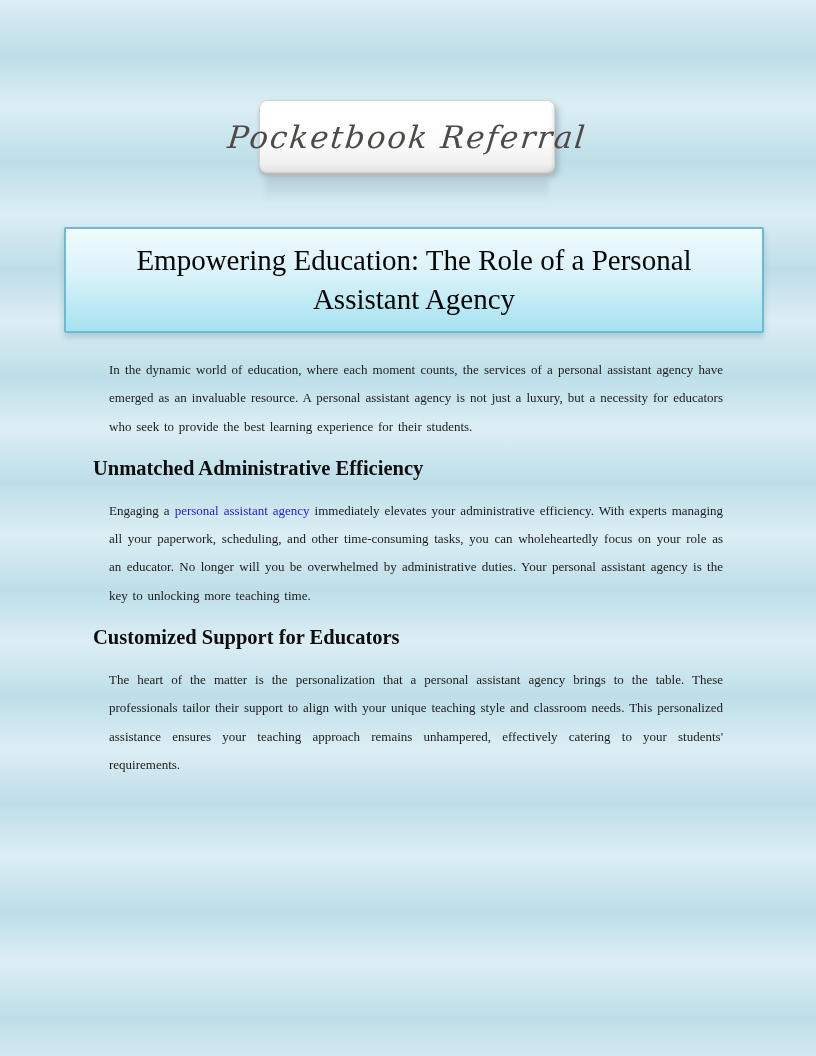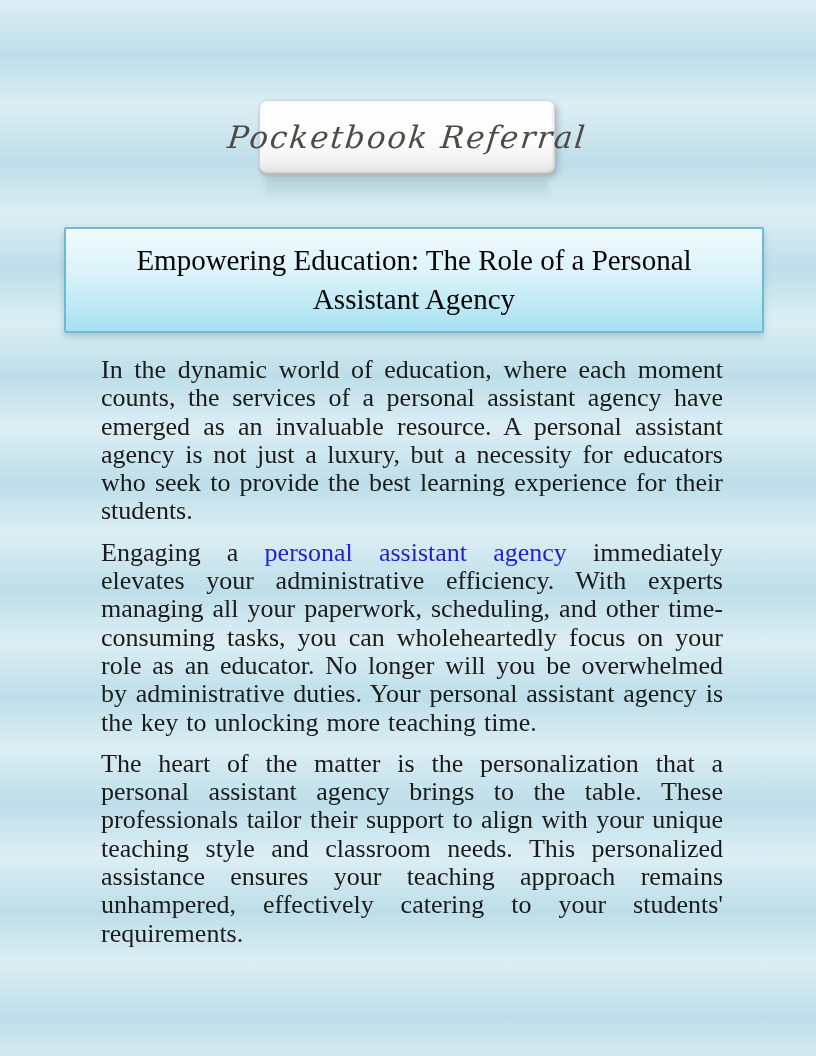--- a/index.html
+++ b/index.html
@@ -92,22 +92,22 @@
   }
 
   
   .content {
     position: absolute;
     left: 93px;
     top: 356px;
     width: 630px;
   }
   .body-paragraph {
-    margin: 0 0 13px 8px;
-    font-size: 26px;
+    margin: 0 0 13px 16px;
+    font-size: 13px;
     line-height: 28.3px;
     text-align: justify;
     color: #1b1b1b;
     word-spacing: 1.5px;
   }
   .section-heading {
     margin: 0 0 15px 0;
     font-size: 20.5px;
     line-height: 28px;
     font-weight: bold;
@@ -129,19 +129,21 @@
 </div>
 
 <div class="title-box">
   <h1 class="title-text">Empowering Education: The Role of a Personal Assistant Agency</h1>
 </div>
 
 <div class="content">
 
   <p class="body-paragraph">In the dynamic world of education, where each moment counts, the services of a personal assistant agency have emerged as an invaluable resource. A personal assistant agency is not just a luxury, but a necessity for educators who seek to provide the best learning experience for their students.</p>
 
+  <h3 class="section-heading">Unmatched Administrative Efficiency</h3>
 
   <p class="body-paragraph"><span>Engaging a </span><a class="inline-link">personal assistant agency</a><span> immediately elevates your administrative efficiency. With experts managing all your paperwork, scheduling, and other time-consuming tasks, you can wholeheartedly focus on your role as an educator. No longer will you be overwhelmed by administrative duties. Your personal assistant agency is the key to unlocking more teaching time.</span></p>
 
+  <h3 class="section-heading">Customized Support for Educators</h3>
 
   <p class="body-paragraph">The heart of the matter is the personalization that a personal assistant agency brings to the table. These professionals tailor their support to align with your unique teaching style and classroom needs. This personalized assistance ensures your teaching approach remains unhampered, effectively catering to your students' requirements.</p>
 
 </div>
 
 </body></html>

